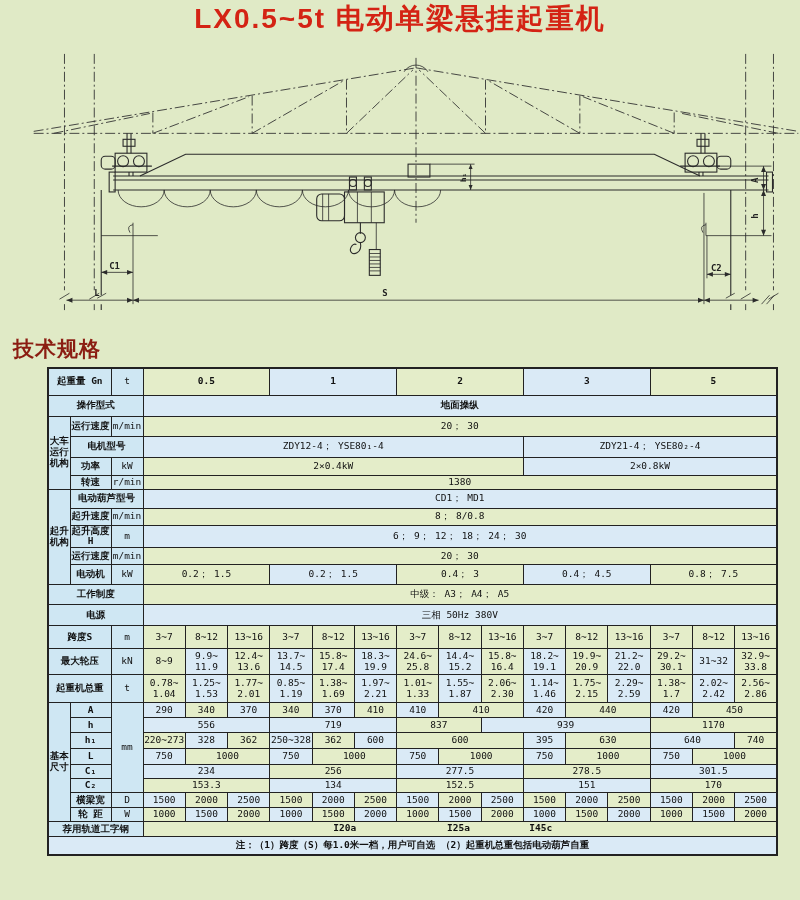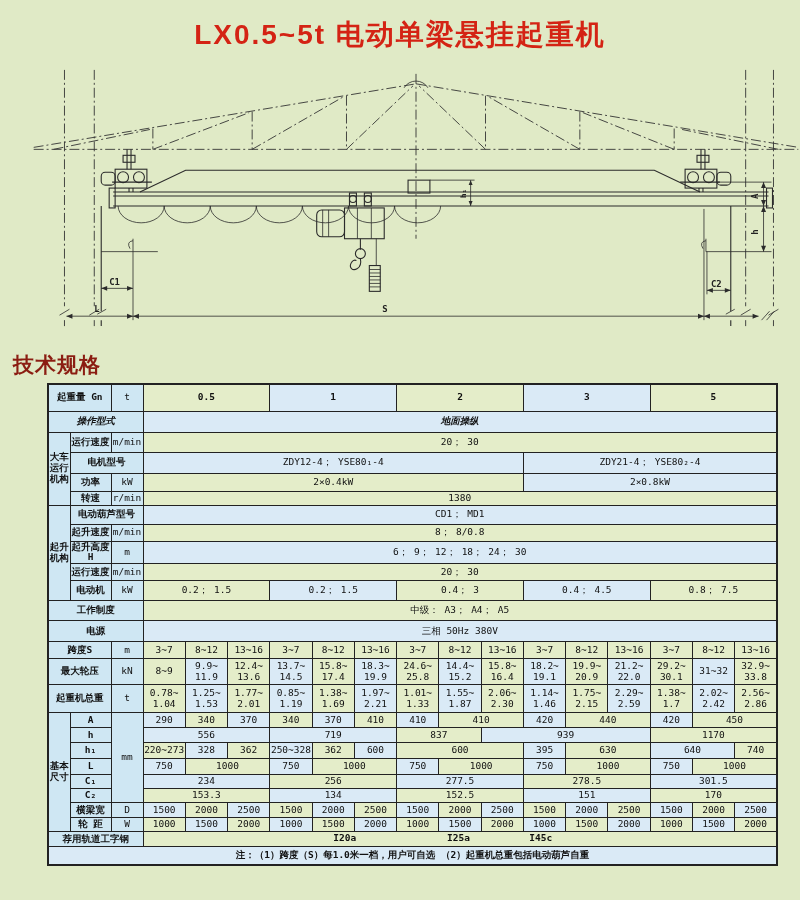--- a/index.html
+++ b/index.html
@@ -8,21 +8,21 @@
     background:#e0eac6;
     font-family:"Liberation Sans",sans-serif;
     overflow:hidden;
   }
   .title{
     text-align:center;
     color:#d42314;
     font-size:28px;
     font-weight:bold;
     letter-spacing:2px;
-    padding-top:16px;
+    padding-top:0;
     margin:0;
   }
   .drawing-wrap{width:703px;margin-top:4px;padding-left:16px;}
   .sec-head{
     color:#8b1d12;
     font-size:21px;
     font-weight:bold;
     margin:6px 0 4px 13px;
     letter-spacing:1px;
   }
@@ -181,21 +181,21 @@
   <tbody>
       <tr style="height: 27px;">
         <td colspan="2" class="lb">起重量 Gn</td>
         <td class="un">t</td>
         <td colspan="3" class="g hd">0.5</td>
         <td colspan="3" class="b hd">1</td>
         <td colspan="3" class="g hd">2</td>
         <td colspan="3" class="b hd">3</td>
         <td colspan="3" class="g hd">5</td>
       </tr>
-      <tr style="height: 21px; font-style: italic;">
+      <tr style="height: 21px;">
         <td colspan="3" class="lb">操作型式</td>
         <td colspan="15" class="b hd">地面操纵</td>
       </tr>
       <tr style="height: 20px;">
         <td rowspan="4" class="vt">大车
 运行
 机构</td>
         <td class="lb sm">运行速度</td>
         <td class="un">m/min</td>
         <td colspan="15" class="g">20；      30</td>
@@ -247,21 +247,21 @@
         <td colspan="3" class="g">0.8；  7.5</td>
       </tr>
       <tr style="height: 20px; padding-left: 28px;">
         <td colspan="3" class="lb">工作制度</td>
         <td colspan="15" class="g">中级：  A3；  A4；  A5</td>
       </tr>
       <tr style="height: 21px;">
         <td colspan="3" class="lb">电源</td>
         <td colspan="15" class="b">三相  50Hz  380V</td>
       </tr>
-      <tr style="height: 17px;">
+      <tr style="height: 23px;">
         <td colspan="2" class="lb">跨度S</td>
         <td class="un">m</td>
         <td class="g">3~7</td>
         <td class="g">8~12</td>
         <td class="g">13~16</td>
         <td class="g">3~7</td>
         <td class="g">8~12</td>
         <td class="g">13~16</td>
         <td class="g">3~7</td>
         <td class="g">8~12</td>

